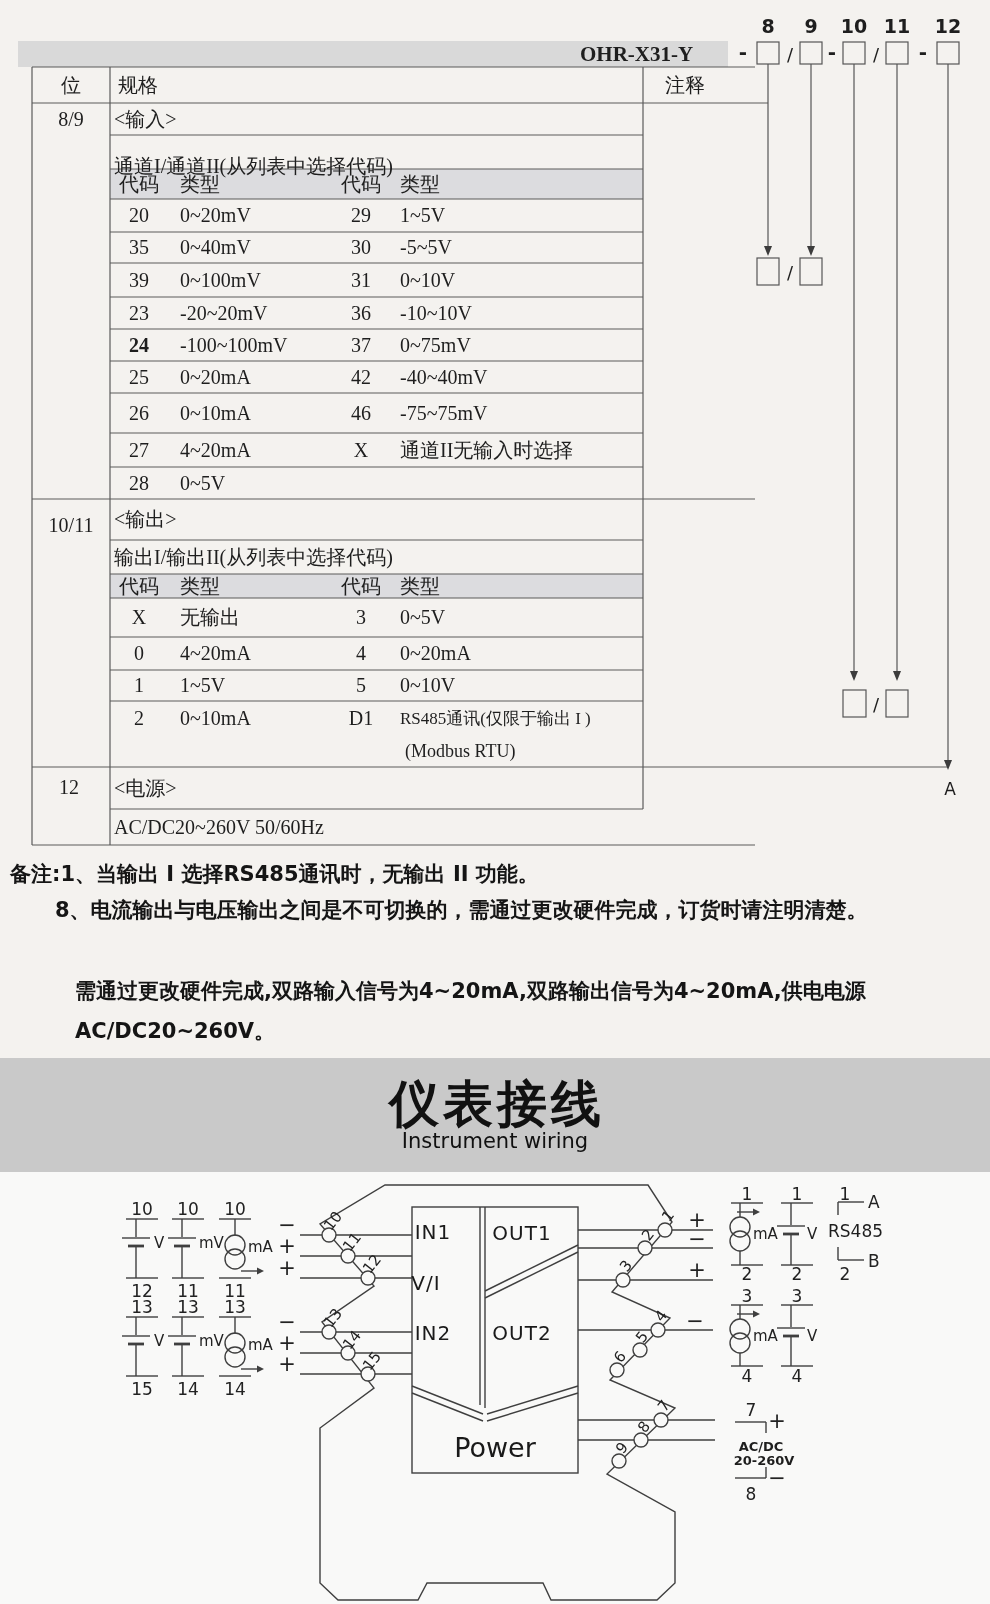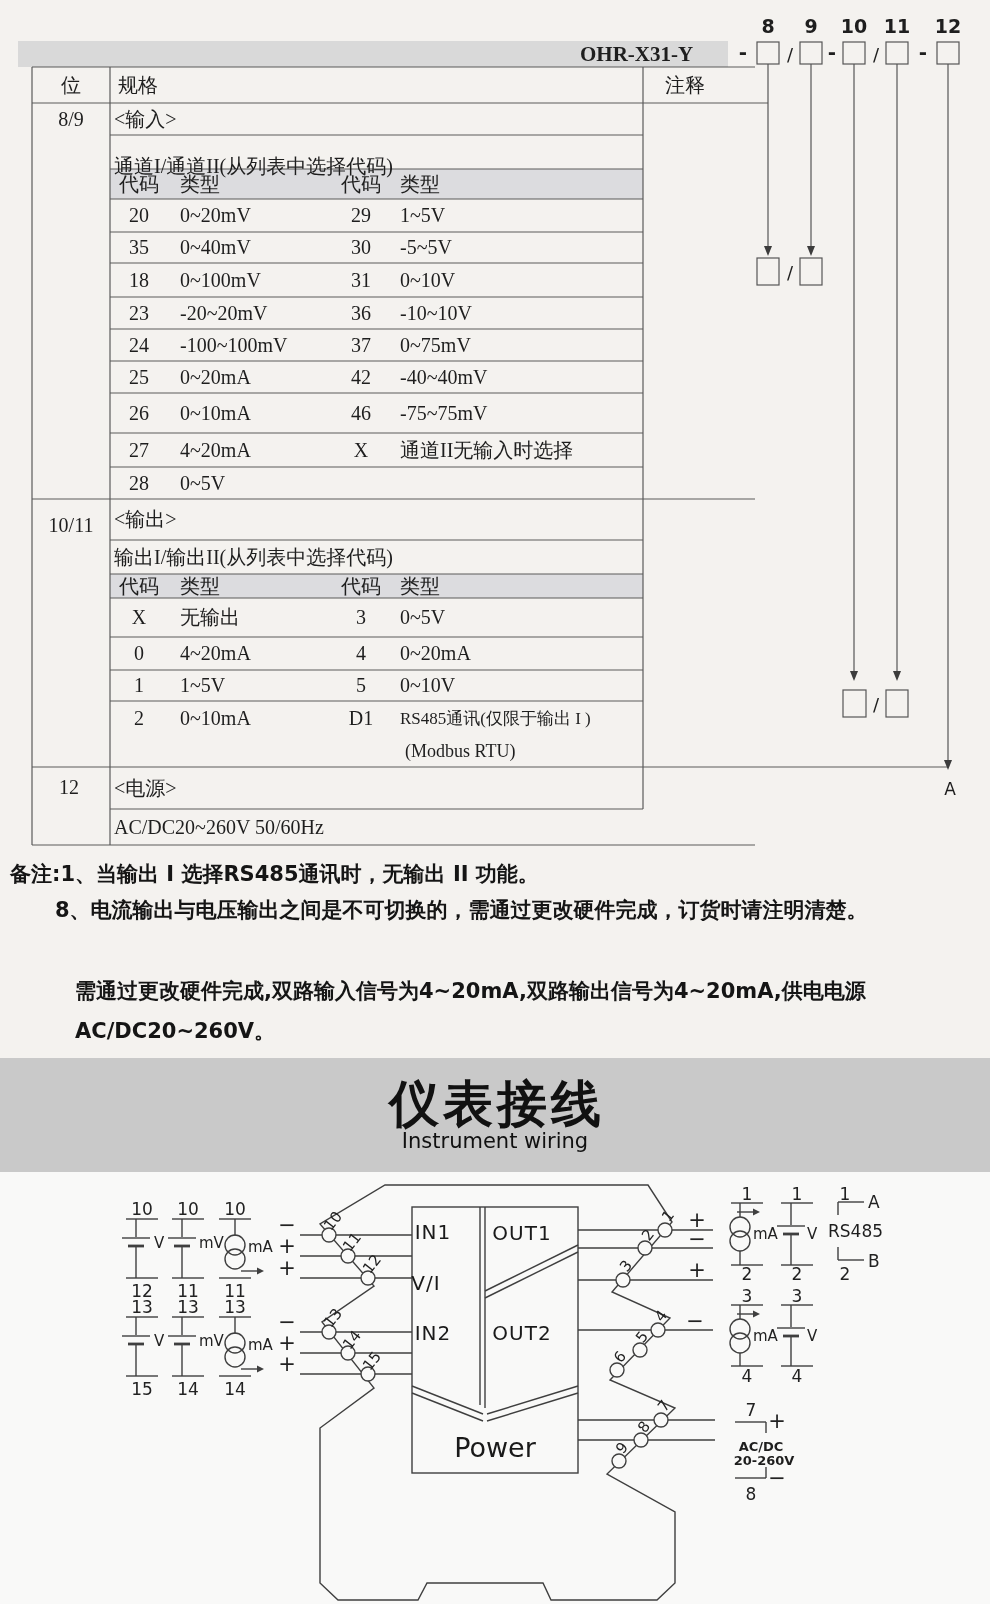--- a/index.html
+++ b/index.html
@@ -261,31 +261,31 @@
   <div class="t ser tbl cc" style="left:139px;top:215px;font-family:Liberation Serif, serif;">20</div>
   <div class="t ser tbl lc" style="left:180px;top:215px;">0~20mV</div>
   <div class="t ser tbl cc" style="left:361px;top:215px;">29</div>
   <div class="t ser tbl lc" style="left:400px;top:215px;">1~5V</div>
 
   <div class="t ser tbl cc" style="left:139px;top:247px;">35</div>
   <div class="t ser tbl lc" style="left:180px;top:247px;">0~40mV</div>
   <div class="t ser tbl cc" style="left:361px;top:247px;">30</div>
   <div class="t ser tbl lc" style="left:400px;top:247px;">-5~5V</div>
 
-  <div class="t ser tbl cc" style="left:139px;top:280px;">18</div>
+  <div class="t ser tbl cc" style="left:139px;top:280px;">39</div>
   <div class="t ser tbl lc" style="left:180px;top:280px;">0~100mV</div>
   <div class="t ser tbl cc" style="left:361px;top:280px;">31</div>
   <div class="t ser tbl lc" style="left:400px;top:280px;">0~10V</div>
 
   <div class="t ser tbl cc" style="left:139px;top:313px;">23</div>
   <div class="t ser tbl lc" style="left:180px;top:313px;">-20~20mV</div>
   <div class="t ser tbl cc" style="left:361px;top:313px;">36</div>
   <div class="t ser tbl lc" style="left:400px;top:313px;">-10~10V</div>
 
-  <div class="t ser tbl cc" style="left:139px;top:345px;">24</div>
+  <div class="t ser tbl cc" style="left:139px;top:345px;font-weight:bold;">24</div>
   <div class="t ser tbl lc" style="left:180px;top:345px;text-align:center;">-100~100mV</div>
   <div class="t ser tbl cc" style="left:361px;top:345px;">37</div>
   <div class="t ser tbl lc" style="left:400px;top:345px;">0~75mV</div>
 
   <div class="t ser tbl cc" style="left:139px;top:377px;">25</div>
   <div class="t ser tbl lc" style="left:180px;top:377px;">0~20mA</div>
   <div class="t ser tbl cc" style="left:361px;top:377px;">42</div>
   <div class="t ser tbl lc" style="left:400px;top:377px;">-40~40mV</div>
 
   <div class="t ser tbl cc" style="left:139px;top:413px;">26</div>

